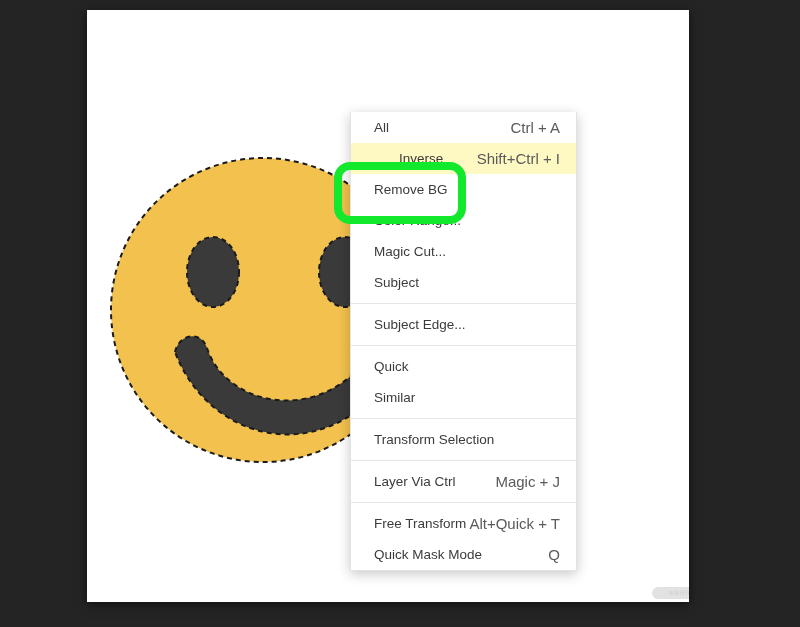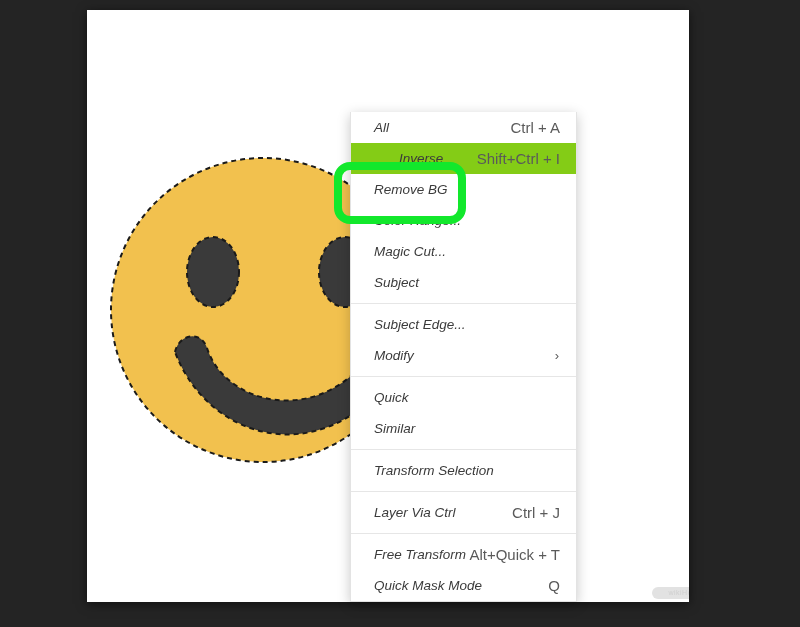--- a/index.html
+++ b/index.html
@@ -79,21 +79,20 @@
     position: relative;
     height: 31px;
     line-height: 31px;
     padding: 0 14px 0 23px;
     white-space: nowrap;
     display: block;
     box-sizing: border-box;
   }
   .menu-item .mi-label {
     display: inline-block;
-    font-style: italic;
   }
   .menu-item .mi-shortcut {
     position: absolute;
     right: 16px;
     top: 0;
     line-height: 31px;
     color: #5a5a5a;
     font-size: 15px;
   }
   .menu-item .mi-arrow {
@@ -154,35 +153,34 @@
         <path d="M 92 222 C 96 204 118 200 124 218 C 140 268 214 292 268 246 C 286 232 304 252 290 268 C 218 336 122 302 92 222 Z" fill="#3A3A3A"></path>
         <path d="M 92 222 C 96 204 118 200 124 218 C 140 268 214 292 268 246 C 286 232 304 252 290 268 C 218 336 122 302 92 222 Z" fill="none" stroke="#1a1a1a" stroke-width="2" stroke-dasharray="5 4"></path>
       </g>
     </svg>
 
     <div id="canvas-watermark">wikiHow</div>
   </div>
 
   <div id="context-menu">
       <div class="menu-item"><span class="mi-label">All</span><span class="mi-shortcut">Ctrl + A</span></div>
-      <div class="menu-item is-highlighted" style="background: #84cc16; padding-left: 48px;"><span class="mi-label">Inverse</span><span class="mi-shortcut">Shift+Ctrl + I</span></div>
+      <div class="menu-item is-highlighted" style="background: #fef9c3; padding-left: 48px;"><span class="mi-label">Inverse</span><span class="mi-shortcut">Shift+Ctrl + I</span></div>
       <div class="menu-item"><span class="mi-label">Remove BG</span></div>
       <div class="menu-item"><span class="mi-label">Color Range...</span></div>
       <div class="menu-item"><span class="mi-label">Magic Cut...</span></div>
       <div class="menu-item"><span class="mi-label">Subject</span></div>
       <div class="menu-separator"></div>
       <div class="menu-item"><span class="mi-label">Subject Edge...</span></div>
-      <div class="menu-item"><span class="mi-label">Modify</span><span class="mi-arrow">›</span></div>
       <div class="menu-separator"></div>
       <div class="menu-item"><span class="mi-label">Quick</span></div>
       <div class="menu-item"><span class="mi-label">Similar</span></div>
       <div class="menu-separator"></div>
       <div class="menu-item"><span class="mi-label">Transform Selection</span></div>
       <div class="menu-separator"></div>
-      <div class="menu-item"><span class="mi-label">Layer Via Ctrl</span><span class="mi-shortcut">Ctrl + J</span></div>
+      <div class="menu-item"><span class="mi-label">Layer Via Ctrl</span><span class="mi-shortcut">Magic + J</span></div>
       <div class="menu-separator"></div>
       <div class="menu-item"><span class="mi-label">Free Transform</span><span class="mi-shortcut">Alt+Quick + T</span></div>
       <div class="menu-item"><span class="mi-label">Quick Mask Mode</span><span class="mi-shortcut">Q</span></div>
     </div>
 
   <div id="annotation-highlight-box" style="border-color: rgb(18, 232, 44);"></div>
 
 </div>
 
 </body></html>

